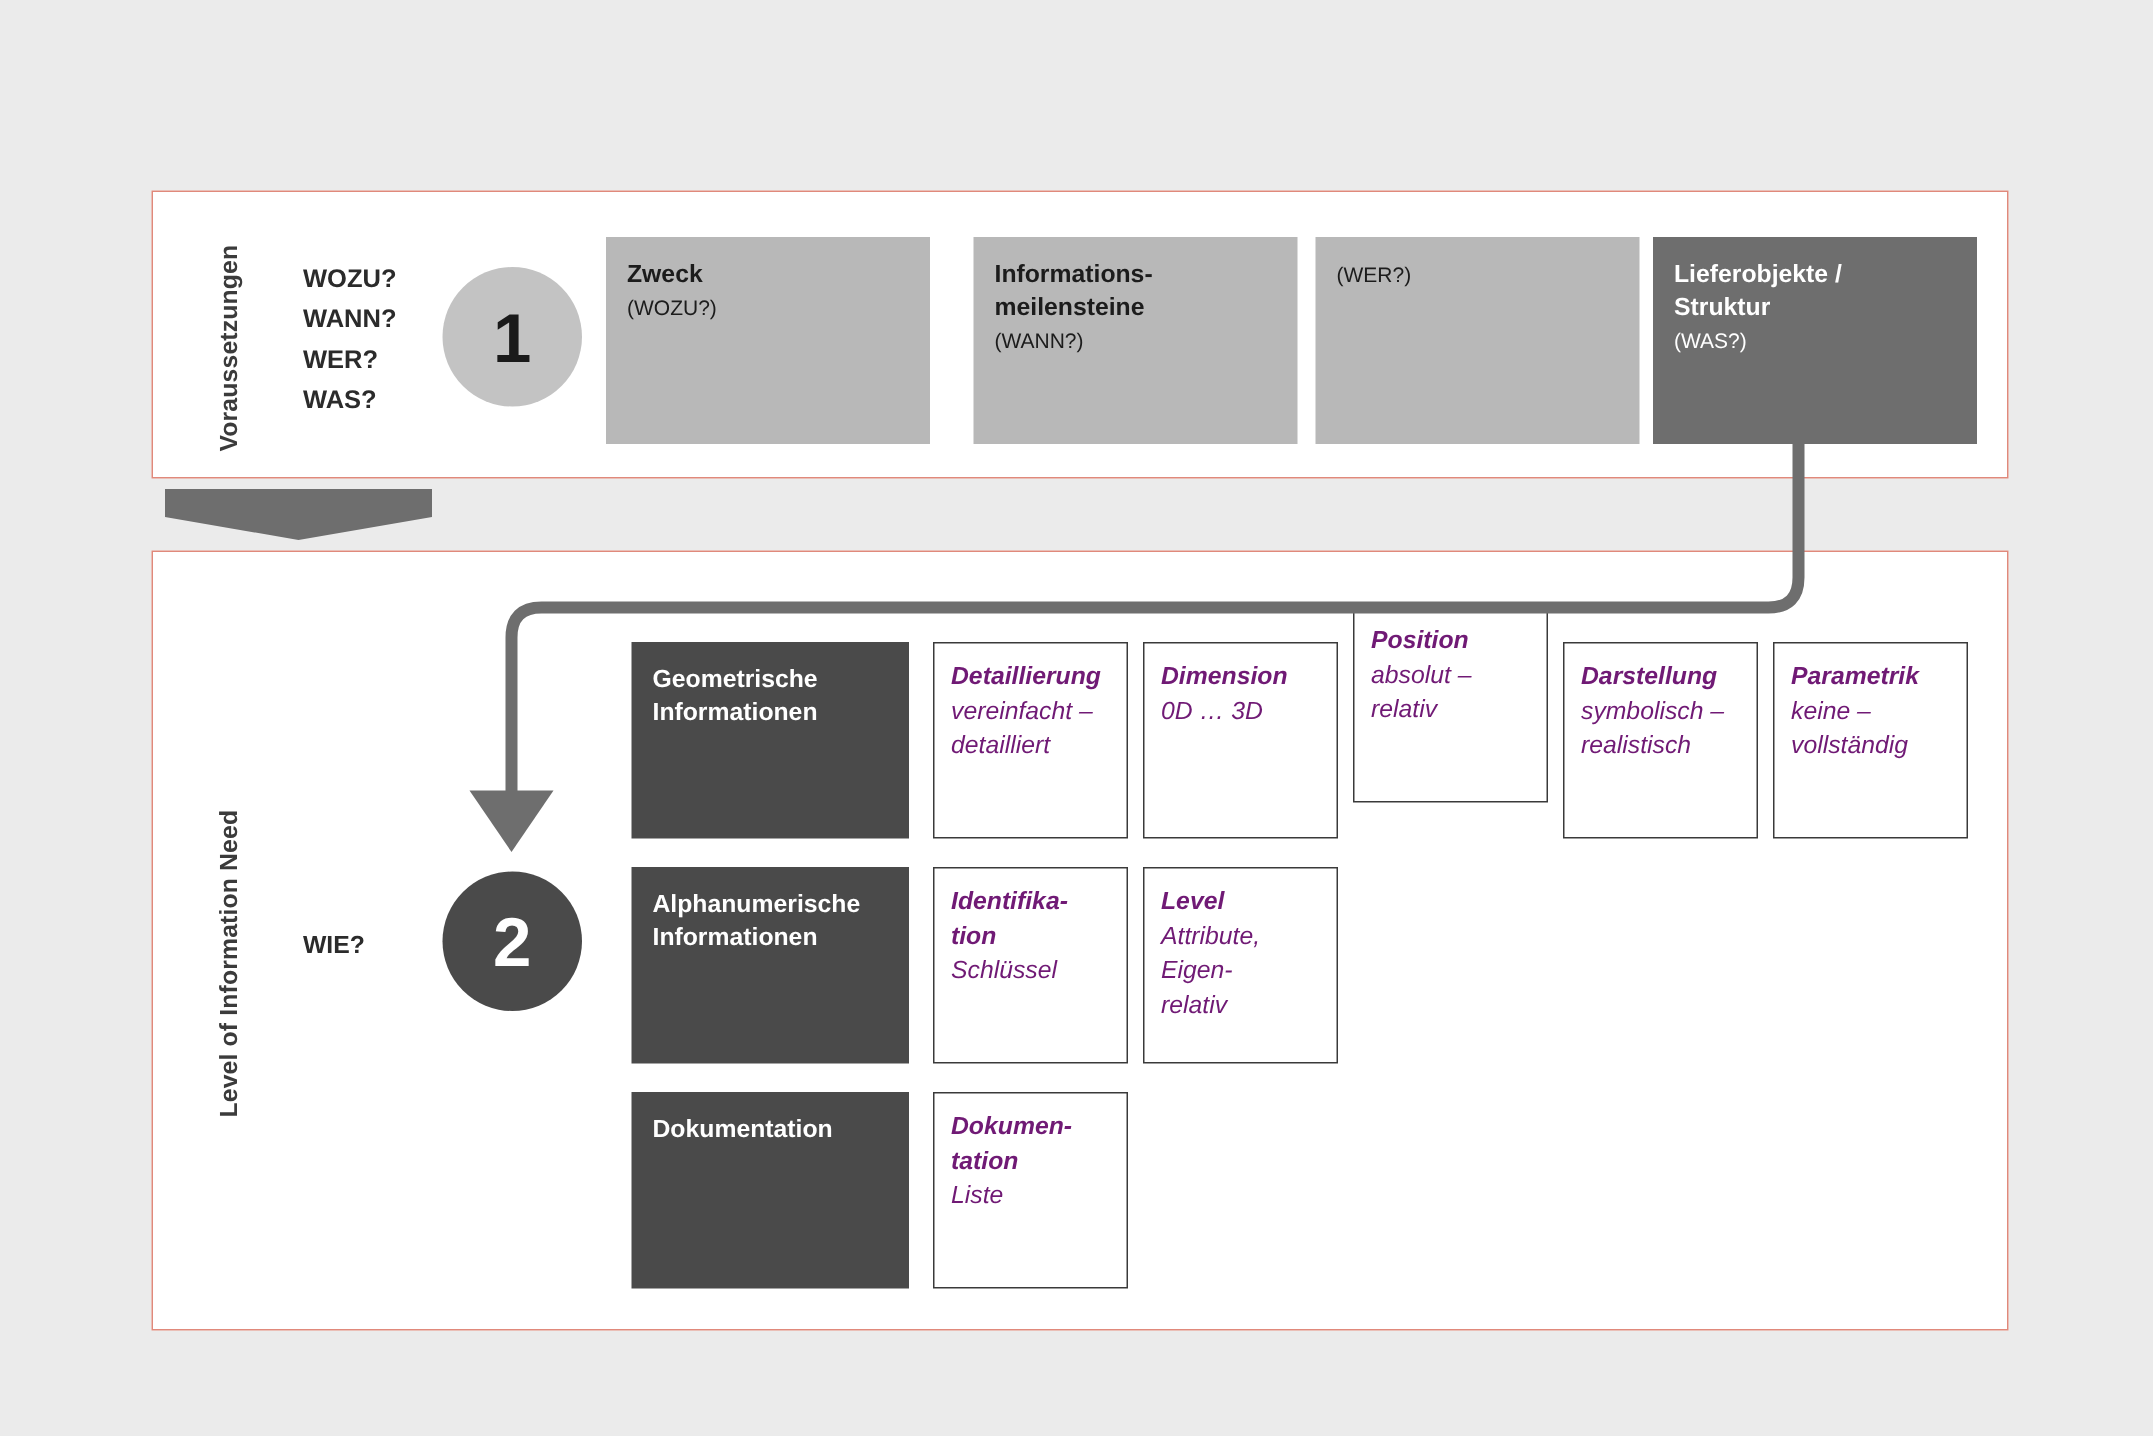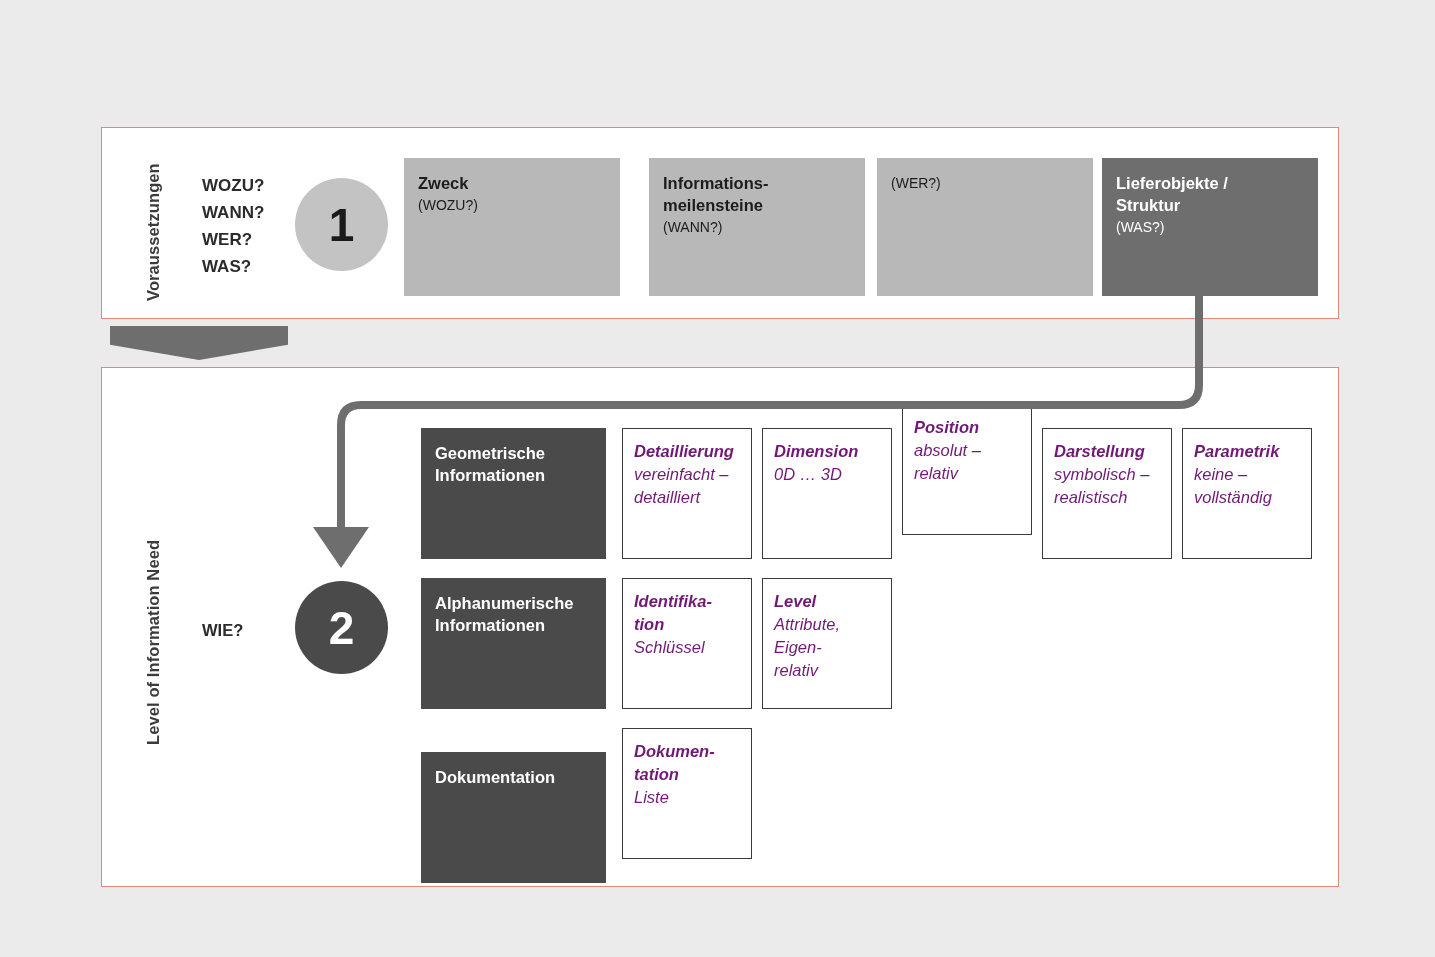--- a/index.html
+++ b/index.html
@@ -154,21 +154,21 @@
     color: #ffffff;
     box-sizing: border-box;
     padding: 14px 14px 0 14px;
     font-weight: bold;
     font-size: 16.5px;
     line-height: 22px;
     white-space: pre-line;
   }
   #cat-geometric   { top: 428px; height: 131px; }
   #cat-alphanum    { top: 578px; height: 131px; }
-  #cat-doku        { top: 728px; height: 131px; margin-top: 24px; }
+  #cat-doku        { top: 728px; height: 131px; }
 
   
   .attr-box {
     position: absolute;
     width: 130px;
     height: 131px;
     background: #ffffff;
     border: 1.5px solid #3a3a3a;
     box-sizing: border-box;
     padding: 11px 11px 12px 11px;

